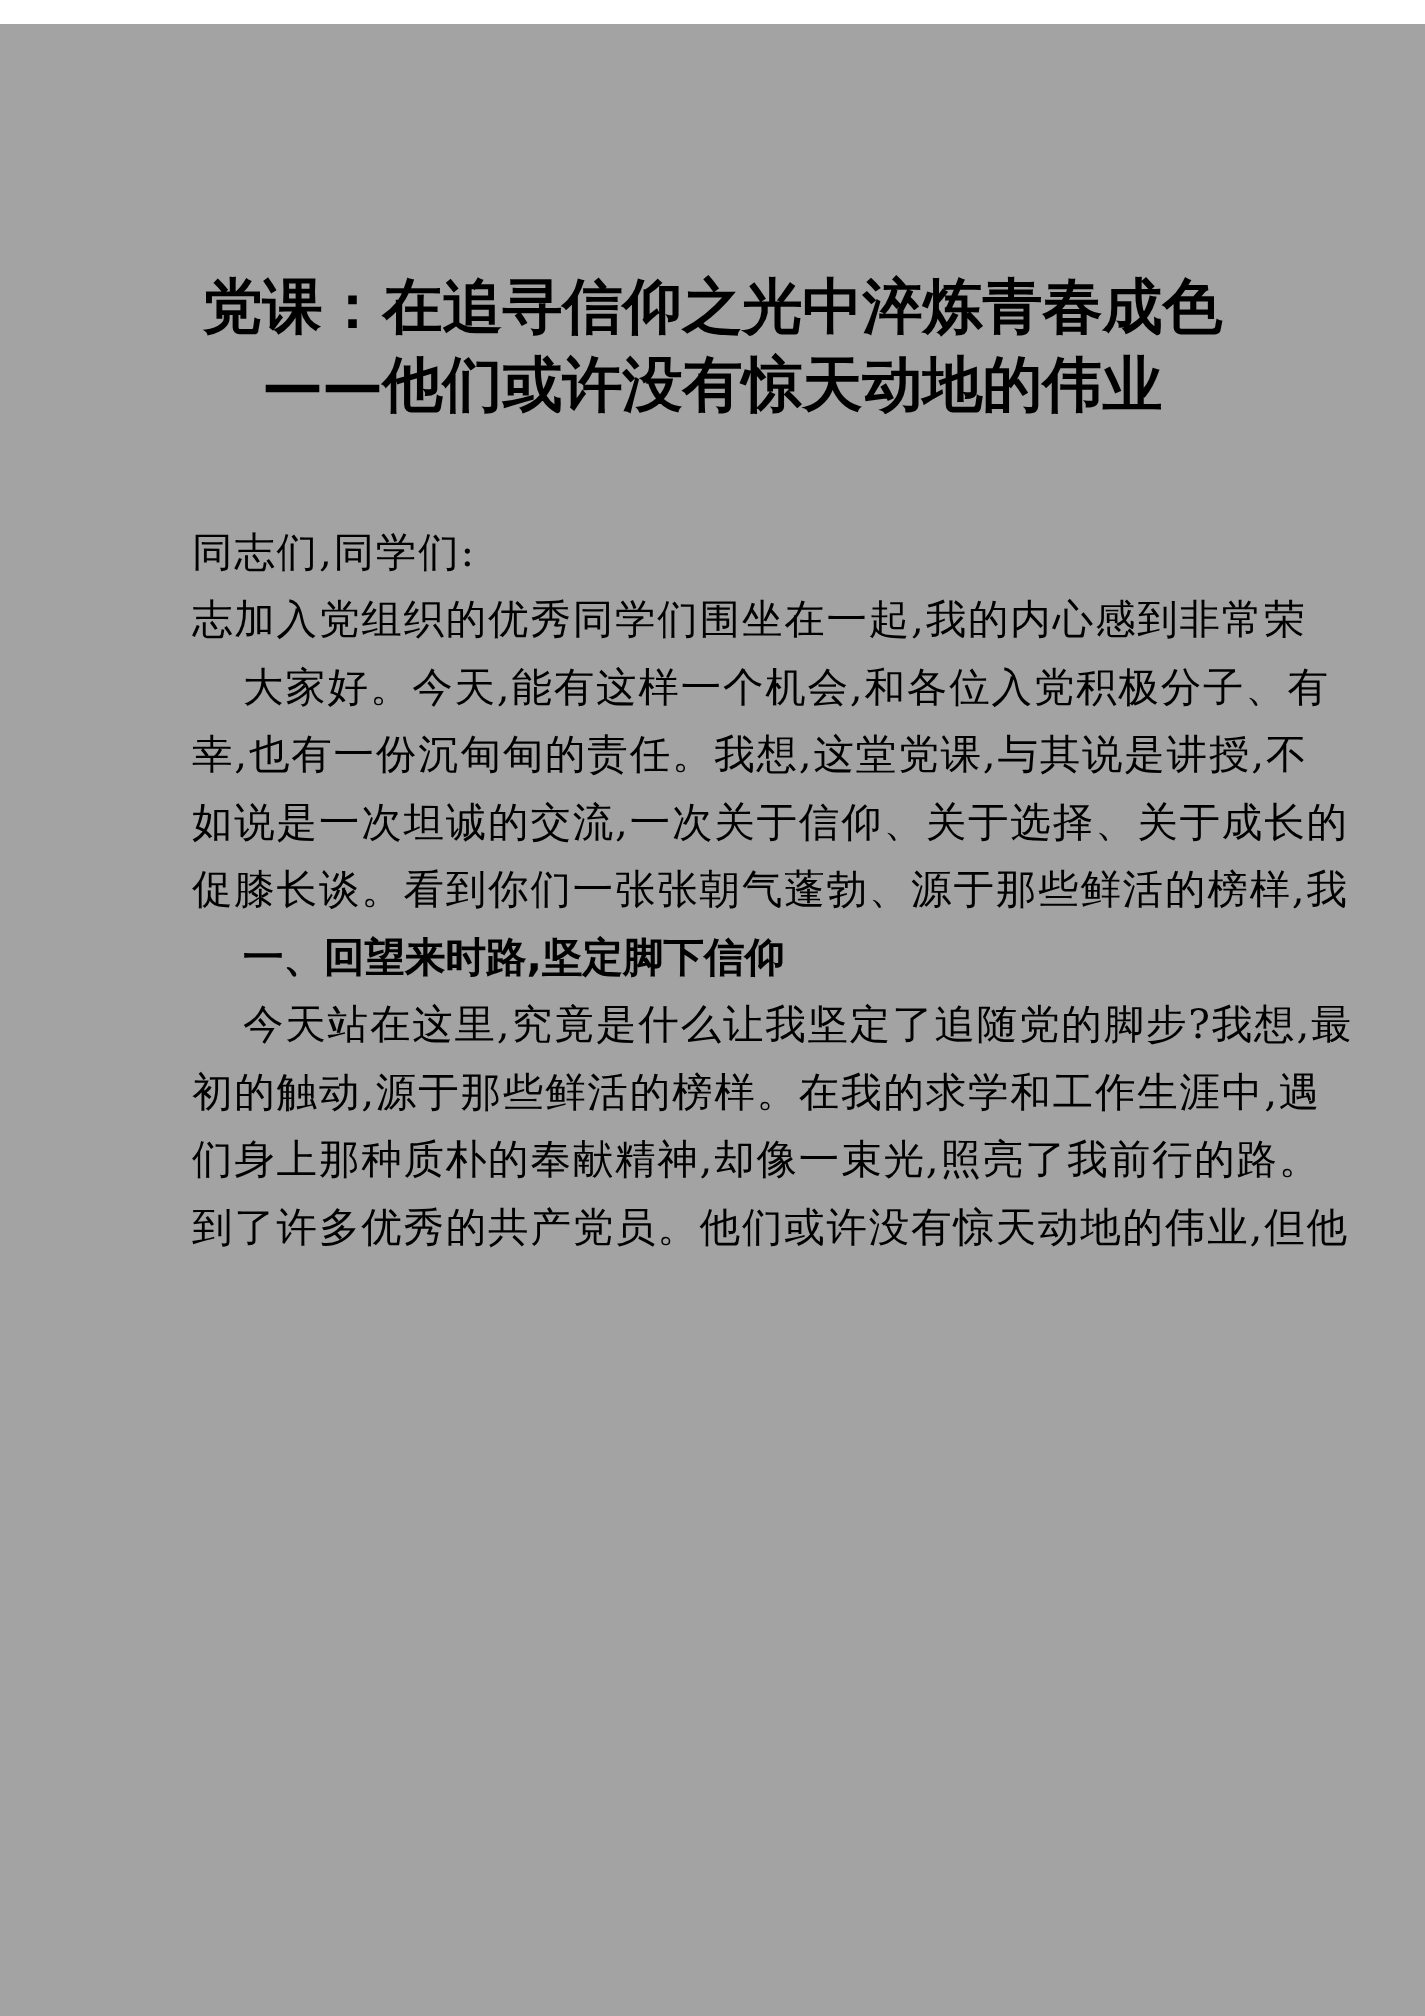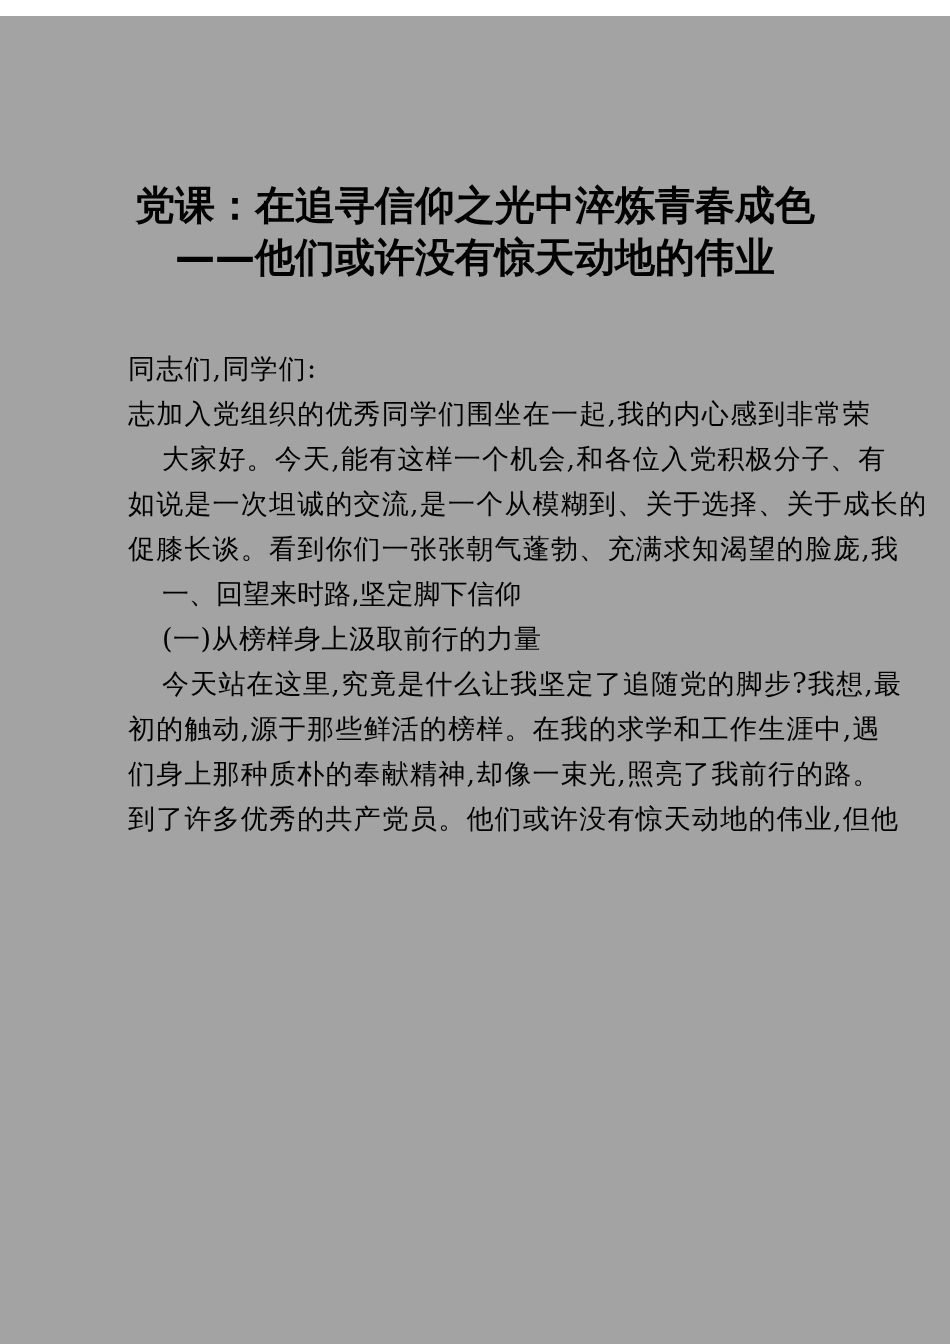--- a/index.html
+++ b/index.html
@@ -50,21 +50,21 @@
       line-height: 45px;
       white-space: nowrap;
       color: #000;
       letter-spacing: 1.2px;
     }
     .indent {
       padding-left: 34px;
     }
     .heading1 {
       font-family: "DejaVu Sans", "Liberation Sans", sans-serif;
-      font-weight: normal;
+      font-weight: bold;
       letter-spacing: 0px;
     }
     .heading2 {
       letter-spacing: 0.5px;
     }
   </style>
 </head>
 <body>
 
 <div class="page">
@@ -73,28 +73,28 @@
     <div class="title-line">党课：在追寻信仰之光中淬炼青春成色</div>
     <div class="title-line">——他们或许没有惊天动地的伟业</div>
   </div>
 
   <div class="body-block">
     <div class="line">同志们,同学们:</div>
 
     <div>
       <div class="line">志加入党组织的优秀同学们围坐在一起,我的内心感到非常荣</div>
       <div class="line indent">大家好。今天,能有这样一个机会,和各位入党积极分子、有</div>
-      <div class="line">如说是一次坦诚的交流,是一个从模糊到、关于选择、关于成长的</div>
-      <div class="line">促膝长谈。看到你们一张张朝气蓬勃、充满求知渴望的脸庞,我</div>
+      <div class="line">幸,也有一份沉甸甸的责任。我想,这堂党课,与其说是讲授,不</div>
+      <div class="line">如说是一次坦诚的交流,一次关于信仰、关于选择、关于成长的</div>
+      <div class="line">促膝长谈。看到你们一张张朝气蓬勃、源于那些鲜活的榜样,我</div>
     </div>
 
     <div class="line indent heading1">一、回望来时路,坚定脚下信仰</div>
 
 
-    <div class="line indent heading2">(一)从榜样身上汲取前行的力量</div>
 
     <div>
       <div class="line indent">今天站在这里,究竟是什么让我坚定了追随党的脚步?我想,最</div>
       <div class="line">初的触动,源于那些鲜活的榜样。在我的求学和工作生涯中,遇</div>
       <div class="line">们身上那种质朴的奉献精神,却像一束光,照亮了我前行的路。</div>
       <div class="line">到了许多优秀的共产党员。他们或许没有惊天动地的伟业,但他</div>
     </div>
   </div>
 
 </div>

